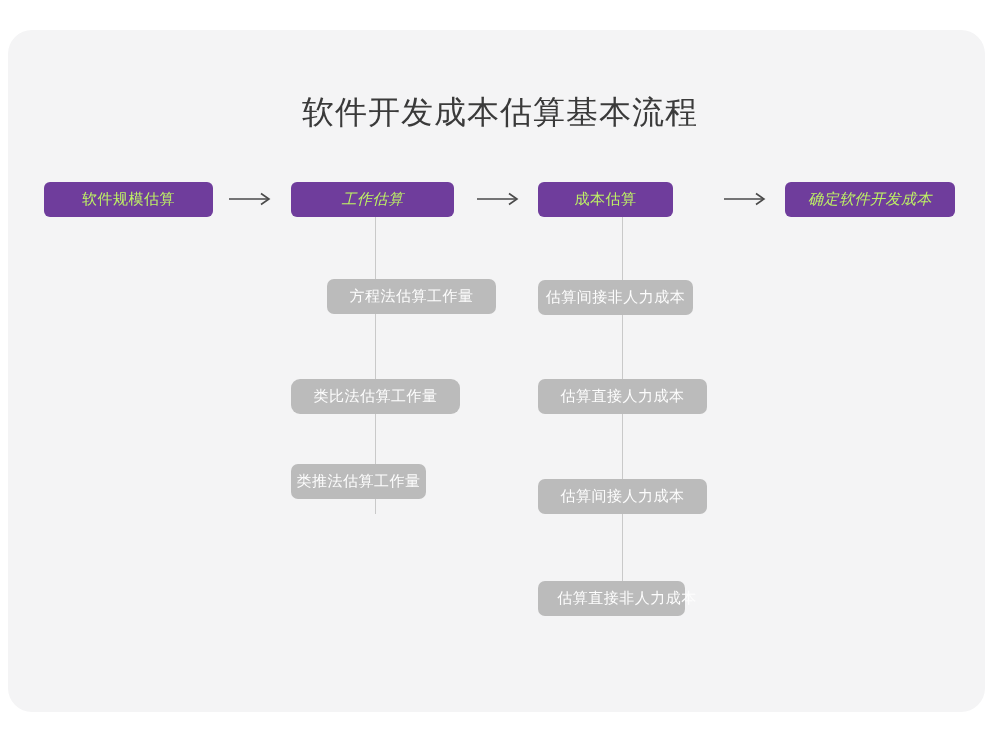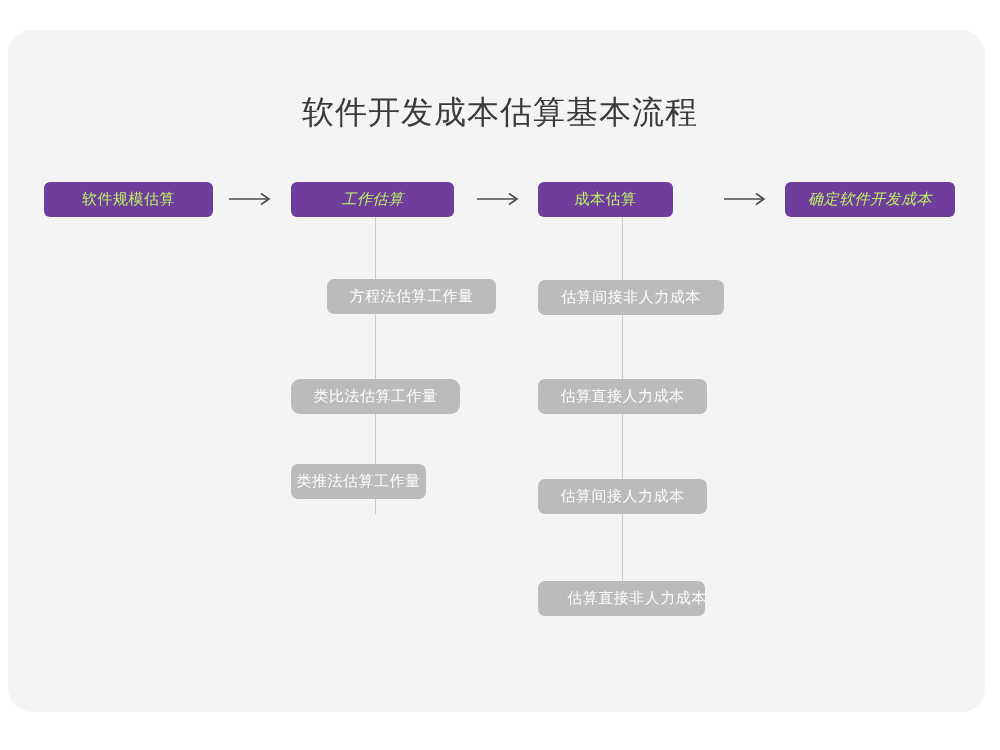--- a/index.html
+++ b/index.html
@@ -127,21 +127,21 @@
   <div class="vline" style="left:375px; top:217px; height:297px;"></div>
 
   <div class="node secondary" style="left:291px; top:279px; width:169px;margin-left:36px;">方程法估算工作量</div>
 
   <div class="node secondary" style="left:291px; top:379px; width:169px;border-radius:9px;">类比法估算工作量</div>
 
   <div class="node secondary" style="left:291px; top:464px; width:135px;text-align:center;">类推法估算工作量</div>
 
   <div class="vline" style="left:622px; top:217px; height:399px;"></div>
 
-  <div class="node secondary" style="left:538px; top:280px; width:186px;">估算间接非人力成本</div>
+  <div class="node secondary" style="left:538px; top:280px; width:155px;">估算间接非人力成本</div>
 
   <div class="node secondary" style="left:538px; top:379px; width:169px;">估算直接人力成本</div>
 
   <div class="node secondary" style="left:538px; top:479px; width:169px;">估算间接人力成本</div>
 
-  <div class="node secondary" style="left:538px; top:581px; width:167px;padding-left:31px;">估算直接非人力成本</div>
+  <div class="node secondary" style="left:538px; top:581px; width:147px;padding-left:31px;">估算直接非人力成本</div>
 
 </div>
 
 </body></html>

